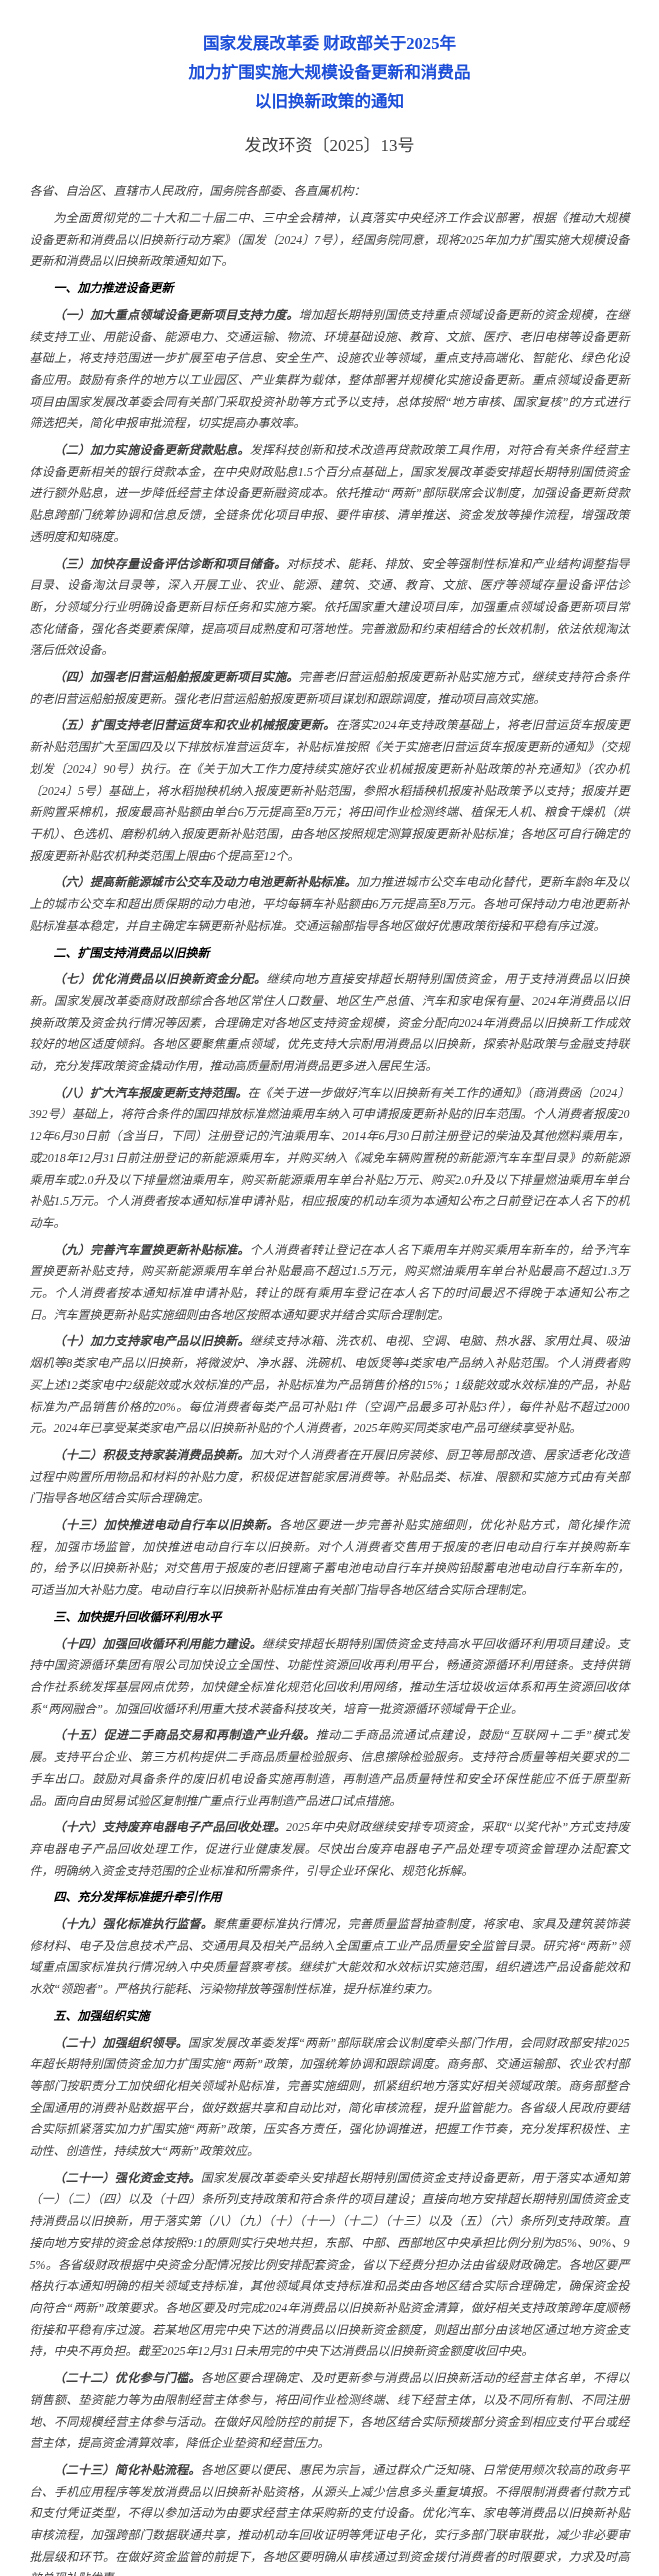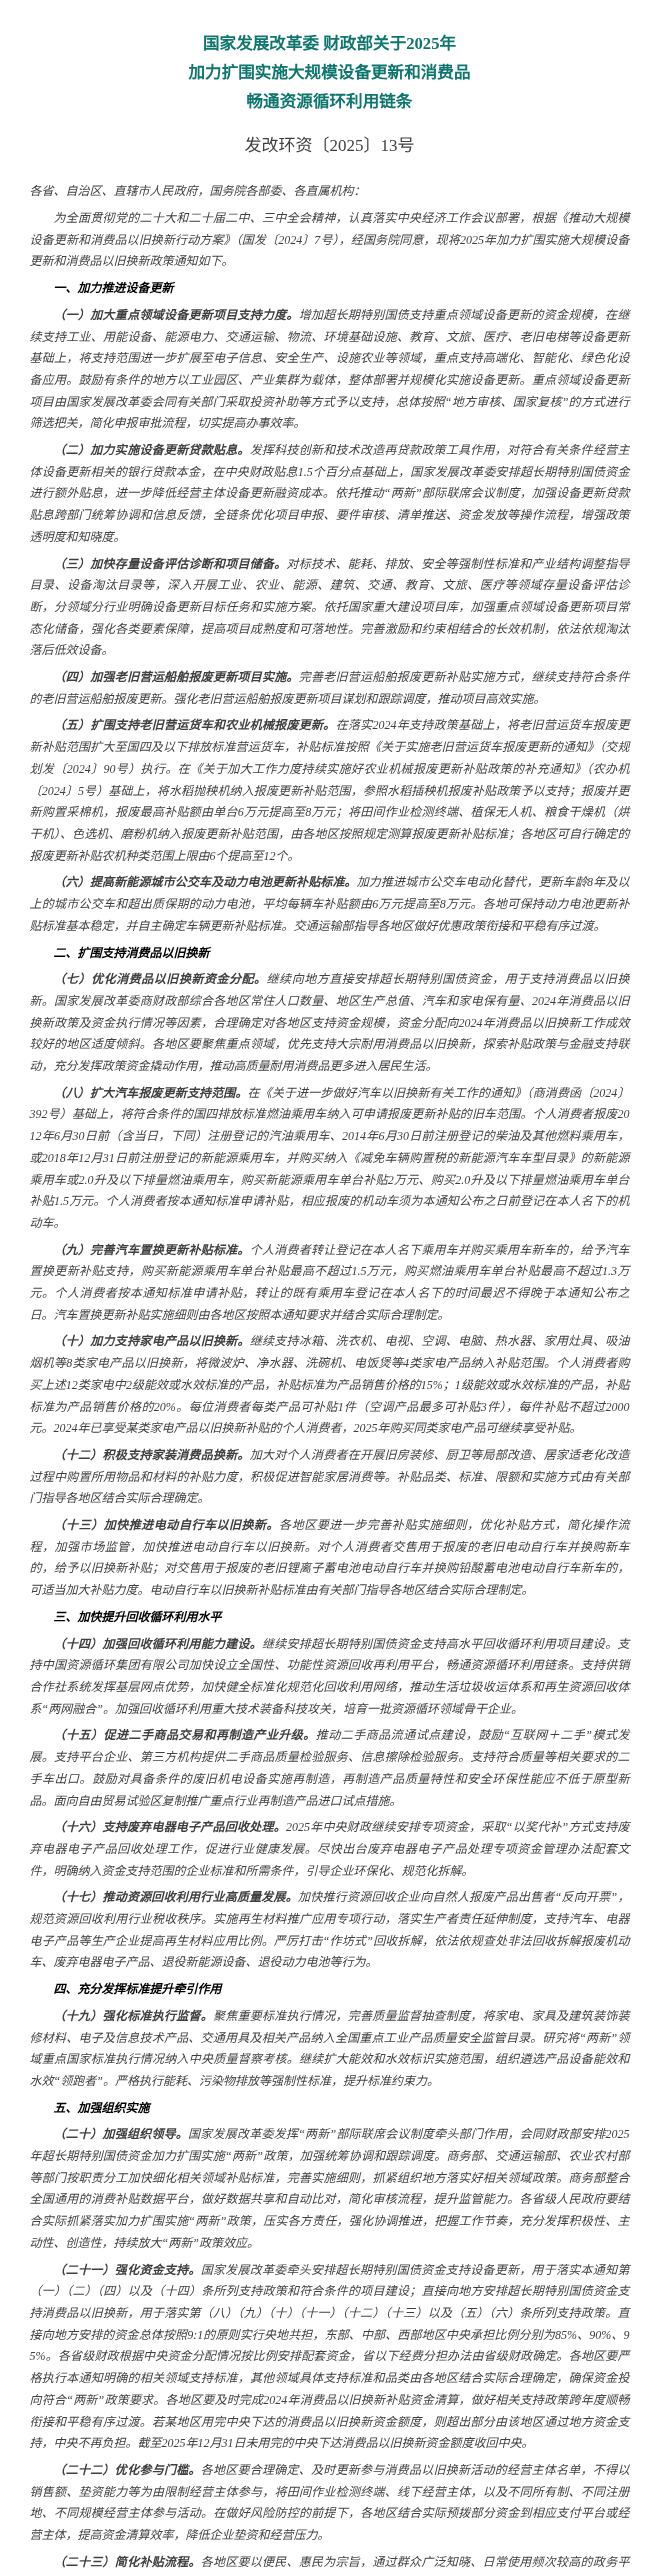--- a/index.html
+++ b/index.html
@@ -14,21 +14,21 @@
     box-sizing: border-box;
     padding: 19px 24.6px 101px 24.6px;
     background: #ffffff;
     color: #3f3f3f;
     font-family: "Liberation Serif", "DejaVu Serif", serif;
   }
   .doc-title {
     text-align: center;
     font-size: 16.6px;
     font-weight: bold;
-    color: #0f766e;
+    color: #1d4ed8;
     line-height: 29px;
     margin: 10px 51px 7.2px 51px;
   }
   .doc-number {
     text-align: center;
     font-size: 17px;
     line-height: 21.7px;
     margin: 19px 0 24.6px 0;
   }
   .doc-body p {
@@ -51,21 +51,21 @@
   }
 </style>
 </head>
 <body>
 
 <div class="page" style="color: rgb(63, 63, 63);">
 
   <h1 class="doc-title">
     <div>国家发展改革委 财政部关于2025年</div>
     <div>加力扩围实施大规模设备更新和消费品</div>
-    <div>畅通资源循环利用链条</div>
+    <div>以旧换新政策的通知</div>
   </h1>
 
   <div class="doc-number">发改环资〔2025〕13号</div>
 
   <div class="doc-body">
     <p class="salutation">各省、自治区、直辖市人民政府，国务院各部委、各直属机构：</p>
     <p class="intro">为全面贯彻党的二十大和二十届二中、三中全会精神，认真落实中央经济工作会议部署，根据《推动大规模设备更新和消费品以旧换新行动方案》（国发〔2024〕7号），经国务院同意，现将2025年加力扩围实施大规模设备更新和消费品以旧换新政策通知如下。</p>
     <div>
         <p class="section-heading">一、加力推进设备更新</p>
         <p class="body-paragraph"><strong>（一）加大重点领域设备更新项目支持力度。</strong><span>增加超长期特别国债支持重点领域设备更新的资金规模，在继续支持工业、用能设备、能源电力、交通运输、物流、环境基础设施、教育、文旅、医疗、老旧电梯等设备更新基础上，将支持范围进一步扩展至电子信息、安全生产、设施农业等领域，重点支持高端化、智能化、绿色化设备应用。鼓励有条件的地方以工业园区、产业集群为载体，整体部署并规模化实施设备更新。重点领域设备更新项目由国家发展改革委会同有关部门采取投资补助等方式予以支持，总体按照“地方审核、国家复核”的方式进行筛选把关，简化申报审批流程，切实提高办事效率。</span></p>
@@ -78,21 +78,20 @@
         <p class="body-paragraph"><strong>（七）优化消费品以旧换新资金分配。</strong><span>继续向地方直接安排超长期特别国债资金，用于支持消费品以旧换新。国家发展改革委商财政部综合各地区常住人口数量、地区生产总值、汽车和家电保有量、2024年消费品以旧换新政策及资金执行情况等因素，合理确定对各地区支持资金规模，资金分配向2024年消费品以旧换新工作成效较好的地区适度倾斜。各地区要聚焦重点领域，优先支持大宗耐用消费品以旧换新，探索补贴政策与金融支持联动，充分发挥政策资金撬动作用，推动高质量耐用消费品更多进入居民生活。</span></p>
         <p class="body-paragraph"><strong>（八）扩大汽车报废更新支持范围。</strong><span>在《关于进一步做好汽车以旧换新有关工作的通知》（商消费函〔2024〕392号）基础上，将符合条件的国四排放标准燃油乘用车纳入可申请报废更新补贴的旧车范围。个人消费者报废2012年6月30日前（含当日，下同）注册登记的汽油乘用车、2014年6月30日前注册登记的柴油及其他燃料乘用车，或2018年12月31日前注册登记的新能源乘用车，并购买纳入《减免车辆购置税的新能源汽车车型目录》的新能源乘用车或2.0升及以下排量燃油乘用车，购买新能源乘用车单台补贴2万元、购买2.0升及以下排量燃油乘用车单台补贴1.5万元。个人消费者按本通知标准申请补贴，相应报废的机动车须为本通知公布之日前登记在本人名下的机动车。</span></p>
         <p class="body-paragraph"><strong>（九）完善汽车置换更新补贴标准。</strong><span>个人消费者转让登记在本人名下乘用车并购买乘用车新车的，给予汽车置换更新补贴支持，购买新能源乘用车单台补贴最高不超过1.5万元，购买燃油乘用车单台补贴最高不超过1.3万元。个人消费者按本通知标准申请补贴，转让的既有乘用车登记在本人名下的时间最迟不得晚于本通知公布之日。汽车置换更新补贴实施细则由各地区按照本通知要求并结合实际合理制定。</span></p>
         <p class="body-paragraph"><strong>（十）加力支持家电产品以旧换新。</strong><span>继续支持冰箱、洗衣机、电视、空调、电脑、热水器、家用灶具、吸油烟机等8类家电产品以旧换新，将微波炉、净水器、洗碗机、电饭煲等4类家电产品纳入补贴范围。个人消费者购买上述12类家电中2级能效或水效标准的产品，补贴标准为产品销售价格的15%；1级能效或水效标准的产品，补贴标准为产品销售价格的20%。每位消费者每类产品可补贴1件（空调产品最多可补贴3件），每件补贴不超过2000元。2024年已享受某类家电产品以旧换新补贴的个人消费者，2025年购买同类家电产品可继续享受补贴。</span></p>
         <p class="body-paragraph"><strong>（十二）积极支持家装消费品换新。</strong><span>加大对个人消费者在开展旧房装修、厨卫等局部改造、居家适老化改造过程中购置所用物品和材料的补贴力度，积极促进智能家居消费等。补贴品类、标准、限额和实施方式由有关部门指导各地区结合实际合理确定。</span></p>
         <p class="body-paragraph"><strong>（十三）加快推进电动自行车以旧换新。</strong><span>各地区要进一步完善补贴实施细则，优化补贴方式，简化操作流程，加强市场监管，加快推进电动自行车以旧换新。对个人消费者交售用于报废的老旧电动自行车并换购新车的，给予以旧换新补贴；对交售用于报废的老旧锂离子蓄电池电动自行车并换购铅酸蓄电池电动自行车新车的，可适当加大补贴力度。电动自行车以旧换新补贴标准由有关部门指导各地区结合实际合理制定。</span></p>
         <p class="section-heading">三、加快提升回收循环利用水平</p>
         <p class="body-paragraph"><strong>（十四）加强回收循环利用能力建设。</strong><span>继续安排超长期特别国债资金支持高水平回收循环利用项目建设。支持中国资源循环集团有限公司加快设立全国性、功能性资源回收再利用平台，畅通资源循环利用链条。支持供销合作社系统发挥基层网点优势，加快健全标准化规范化回收利用网络，推动生活垃圾收运体系和再生资源回收体系“两网融合”。加强回收循环利用重大技术装备科技攻关，培育一批资源循环领域骨干企业。</span></p>
         <p class="body-paragraph"><strong>（十五）促进二手商品交易和再制造产业升级。</strong><span>推动二手商品流通试点建设，鼓励“互联网＋二手”模式发展。支持平台企业、第三方机构提供二手商品质量检验服务、信息擦除检验服务。支持符合质量等相关要求的二手车出口。鼓励对具备条件的废旧机电设备实施再制造，再制造产品质量特性和安全环保性能应不低于原型新品。面向自由贸易试验区复制推广重点行业再制造产品进口试点措施。</span></p>
         <p class="body-paragraph"><strong>（十六）支持废弃电器电子产品回收处理。</strong><span>2025年中央财政继续安排专项资金，采取“以奖代补”方式支持废弃电器电子产品回收处理工作，促进行业健康发展。尽快出台废弃电器电子产品处理专项资金管理办法配套文件，明确纳入资金支持范围的企业标准和所需条件，引导企业环保化、规范化拆解。</span></p>
-        <p class="body-paragraph"><strong>（十七）推动资源回收利用行业高质量发展。</strong><span>加快推行资源回收企业向自然人报废产品出售者“反向开票”，规范资源回收利用行业税收秩序。实施再生材料推广应用专项行动，落实生产者责任延伸制度，支持汽车、电器电子产品等生产企业提高再生材料应用比例。严厉打击“作坊式”回收拆解，依法依规查处非法回收拆解报废机动车、废弃电器电子产品、退役新能源设备、退役动力电池等行为。</span></p>
         <p class="section-heading">四、充分发挥标准提升牵引作用</p>
         <p class="body-paragraph"><strong>（十九）强化标准执行监督。</strong><span>聚焦重要标准执行情况，完善质量监督抽查制度，将家电、家具及建筑装饰装修材料、电子及信息技术产品、交通用具及相关产品纳入全国重点工业产品质量安全监管目录。研究将“两新”领域重点国家标准执行情况纳入中央质量督察考核。继续扩大能效和水效标识实施范围，组织遴选产品设备能效和水效“领跑者”。严格执行能耗、污染物排放等强制性标准，提升标准约束力。</span></p>
         <p class="section-heading">五、加强组织实施</p>
         <p class="body-paragraph"><strong>（二十）加强组织领导。</strong><span>国家发展改革委发挥“两新”部际联席会议制度牵头部门作用，会同财政部安排2025年超长期特别国债资金加力扩围实施“两新”政策，加强统筹协调和跟踪调度。商务部、交通运输部、农业农村部等部门按职责分工加快细化相关领域补贴标准，完善实施细则，抓紧组织地方落实好相关领域政策。商务部整合全国通用的消费补贴数据平台，做好数据共享和自动比对，简化审核流程，提升监管能力。各省级人民政府要结合实际抓紧落实加力扩围实施“两新”政策，压实各方责任，强化协调推进，把握工作节奏，充分发挥积极性、主动性、创造性，持续放大“两新”政策效应。</span></p>
         <p class="body-paragraph"><strong>（二十一）强化资金支持。</strong><span>国家发展改革委牵头安排超长期特别国债资金支持设备更新，用于落实本通知第（一）（二）（四）以及（十四）条所列支持政策和符合条件的项目建设；直接向地方安排超长期特别国债资金支持消费品以旧换新，用于落实第（八）（九）（十）（十一）（十二）（十三）以及（五）（六）条所列支持政策。直接向地方安排的资金总体按照9:1的原则实行央地共担，东部、中部、西部地区中央承担比例分别为85%、90%、95%。各省级财政根据中央资金分配情况按比例安排配套资金，省以下经费分担办法由省级财政确定。各地区要严格执行本通知明确的相关领域支持标准，其他领域具体支持标准和品类由各地区结合实际合理确定，确保资金投向符合“两新”政策要求。各地区要及时完成2024年消费品以旧换新补贴资金清算，做好相关支持政策跨年度顺畅衔接和平稳有序过渡。若某地区用完中央下达的消费品以旧换新资金额度，则超出部分由该地区通过地方资金支持，中央不再负担。截至2025年12月31日未用完的中央下达消费品以旧换新资金额度收回中央。</span></p>
         <p class="body-paragraph"><strong>（二十二）优化参与门槛。</strong><span>各地区要合理确定、及时更新参与消费品以旧换新活动的经营主体名单，不得以销售额、垫资能力等为由限制经营主体参与，将田间作业检测终端、线下经营主体，以及不同所有制、不同注册地、不同规模经营主体参与活动。在做好风险防控的前提下，各地区结合实际预拨部分资金到相应支付平台或经营主体，提高资金清算效率，降低企业垫资和经营压力。</span></p>
         <p class="body-paragraph"><strong>（二十三）简化补贴流程。</strong><span>各地区要以便民、惠民为宗旨，通过群众广泛知晓、日常使用频次较高的政务平台、手机应用程序等发放消费品以旧换新补贴资格，从源头上减少信息多头重复填报。不得限制消费者付款方式和支付凭证类型，不得以参加活动为由要求经营主体采购新的支付设备。优化汽车、家电等消费品以旧换新补贴审核流程，加强跨部门数据联通共享，推动机动车回收证明等凭证电子化，实行多部门联审联批，减少非必要审批层级和环节。在做好资金监管的前提下，各地区要明确从审核通过到资金拨付消费者的时限要求，力求及时高效兑现补贴优惠。</span></p>
       </div>
   </div>
 

